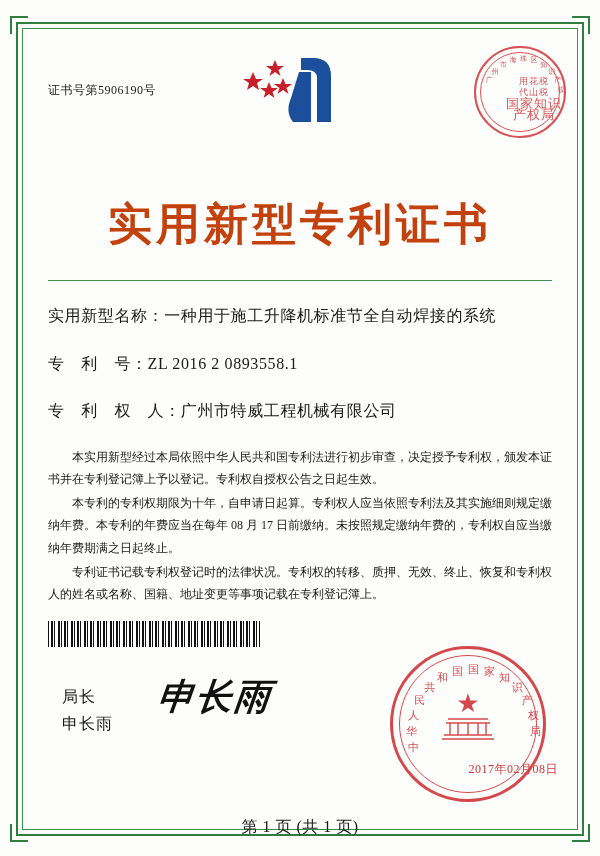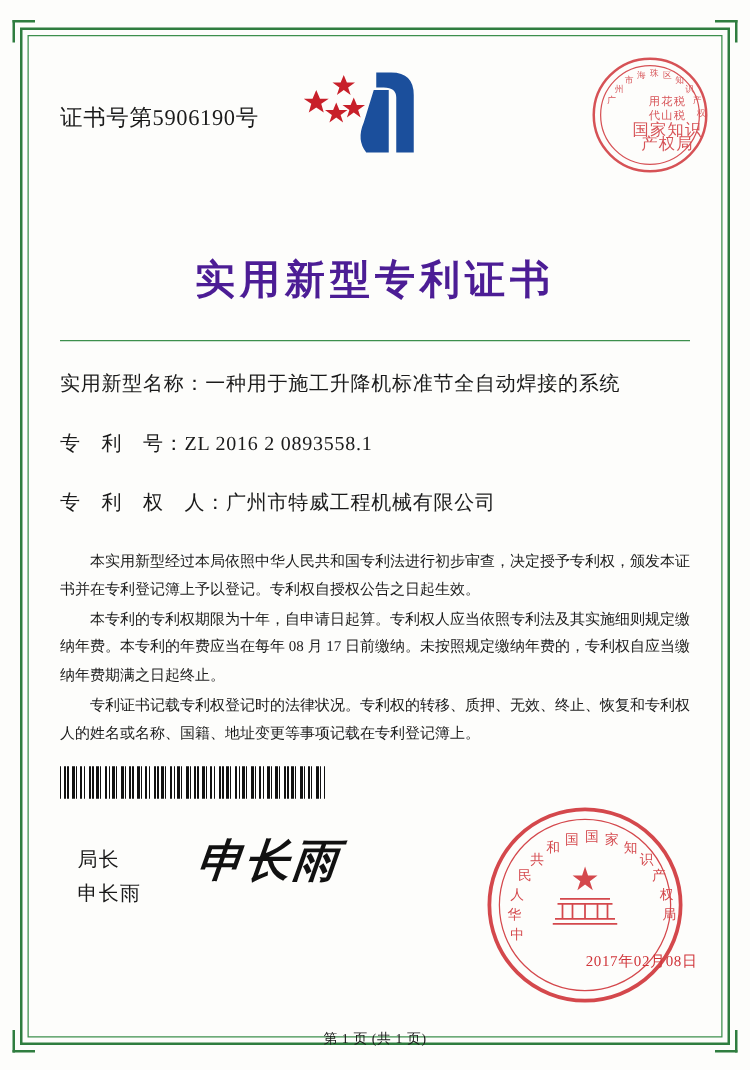--- a/index.html
+++ b/index.html
@@ -53,21 +53,21 @@
   .content {
     position: absolute;
     left: 48px;
     top: 60px;
     right: 48px;
     bottom: 50px;
   }
 
   
   .cert-no {
-    font-size: 18px;
+    font-size: 12px;
     letter-spacing: 0.5px;
     margin-top: 22px;
   }
 
   
   .top-seal {
     position: absolute;
     right: 34px;
     top: 46px;
     width: 88px;
@@ -115,25 +115,25 @@
     left: 50%;
     transform: translateX(-50%);
     top: 50px;
     width: 130px;
     height: 78px;
   }
 
   
   .title {
     text-align: center;
-    font-size: 32px;
+    font-size: 44px;
     font-weight: bold;
     letter-spacing: 4px;
     margin-top: 96px;
-    color: #4c1d95;
+    color: #c2410c;
     font-family: "Liberation Serif", serif;
   }
   .title-rule {
     width: 100%;
     height: 1px;
     background: #3c8f4c;
     margin: 26px 0 0 0;
   }
 
   
@@ -262,21 +262,21 @@
     white-space: nowrap;
   }
 
   
   .footer {
     position: absolute;
     left: 0;
     right: 0;
     bottom: 18px;
     text-align: center;
-    font-size: 11px;
+    font-size: 16px;
     letter-spacing: 0.5px;
   }
 </style>
 </head>
 <body>
 
 <div class="page">
 
   <div class="border-outer"></div>
   <div class="border-inner"></div>

